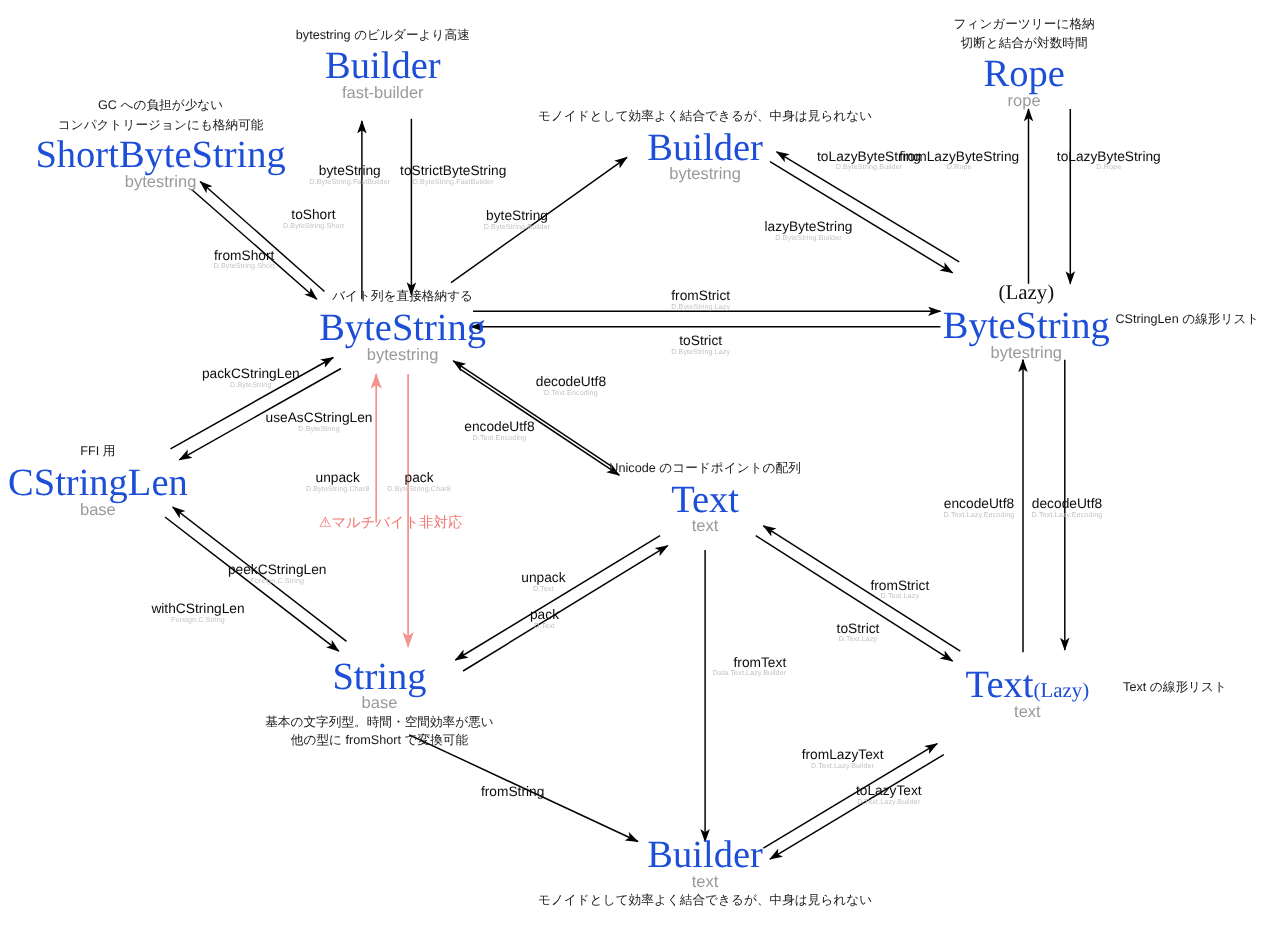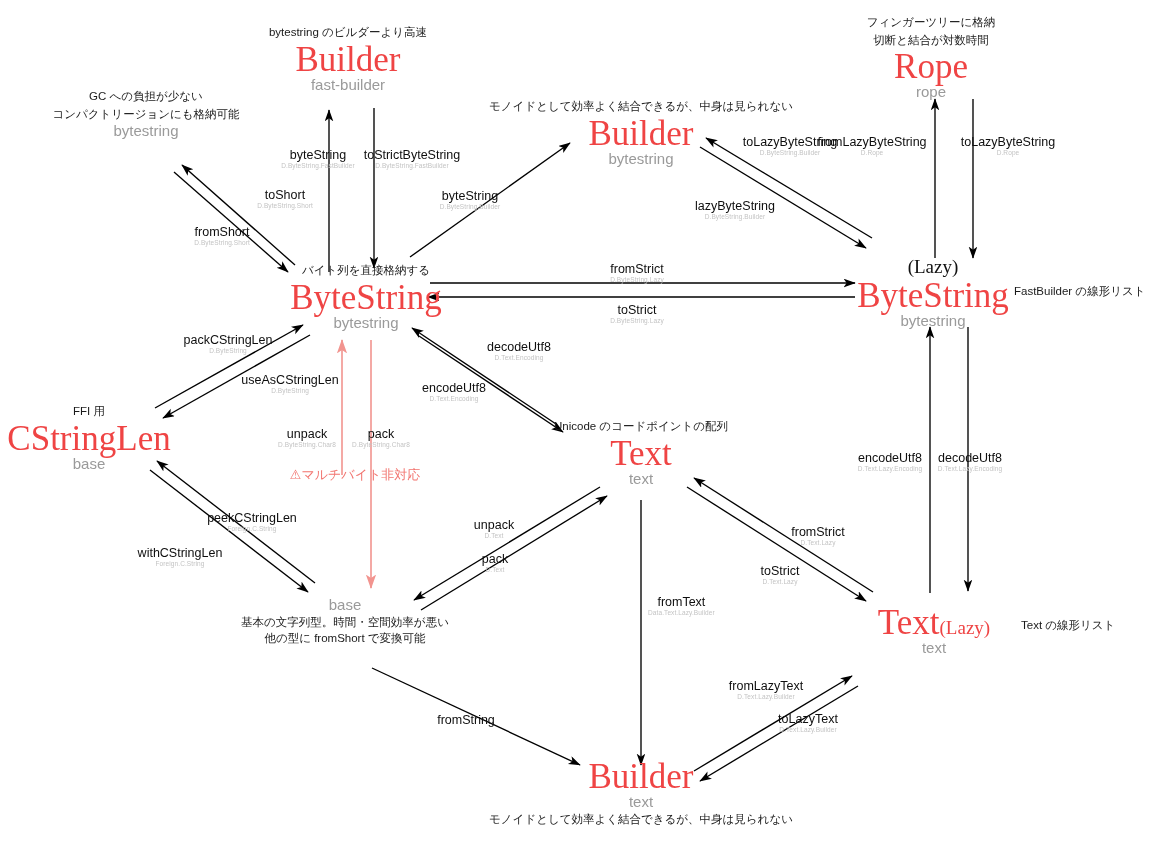--- a/index.html
+++ b/index.html
@@ -3,36 +3,36 @@
 <meta charset="utf-8">
 <style>
   html,body{margin:0;padding:0;background:#ffffff;}
   body{width:1152px;height:845px;position:relative;overflow:hidden;
        font-family:"Liberation Sans","DejaVu Sans",sans-serif;color:#111;}
   #stage{position:relative;width:1152px;height:845px;}
   svg.edges{position:absolute;left:0;top:0;width:1152px;height:845px;pointer-events:none;}
 
   
   .node{position:absolute;text-align:center;white-space:nowrap;transform:translateX(-50%);}
-  .node .nname{font-family:"Liberation Serif","DejaVu Serif",serif;color:#ef4444;line-height:1.0;}
+  .node .nname{font-family:"Liberation Serif","DejaVu Serif",serif;color:#1d4ed8;line-height:1.0;}
   .node .npkg{font-family:"Liberation Sans","DejaVu Sans",sans-serif;color:#9a9a9a;line-height:1.1;}
   .node .note{font-family:"Liberation Sans","DejaVu Sans",sans-serif;color:#1a1a1a;line-height:1.45;}
   .note.above{margin-bottom:1px;}
   .sz-big .nname{font-size:35px;}
   .sz-big .npkg{font-size:15px;}
   .note{font-size:11.5px;}
   .lazytag{font-family:"Liberation Serif","DejaVu Serif",serif;font-size:19px;}
 
   
   .elabel{position:absolute;white-space:nowrap;transform:translateX(-50%);text-align:center;}
   .elabel .fn{font-family:"Liberation Sans","DejaVu Sans",sans-serif;
               font-size:12.5px;color:#0e0e0e;line-height:1.15;display:block;}
   .elabel .mod{font-family:"Liberation Sans","DejaVu Sans",sans-serif;
                font-size:6.5px;color:#c3c3c3;line-height:1.2;display:block;letter-spacing:.1px;}
-  .elabel.lft{transform:none;text-align:center;}
+  .elabel.lft{transform:none;text-align:right;}
 
   
   .anno{position:absolute;white-space:nowrap;font-size:11.5px;color:#1a1a1a;line-height:1.45;}
   .warn{position:absolute;white-space:nowrap;font-size:13px;color:#f2746f;
         transform:translateX(-50%);text-align:center;}
 </style>
 </head>
 <body>
 
 <div id="stage">
@@ -99,20 +99,21 @@
 
   <div class="node sz-big" style="left:348px;top:24px;">
     <div class="note above">bytestring のビルダーより高速</div>
     <div class="nname">Builder</div>
     <div class="npkg">fast-builder</div>
   </div>
 
   <div class="node sz-big" style="left:146px;top:88px;">
     <div class="note above">GC への負担が少ない</div>
     <div class="note above">コンパクトリージョンにも格納可能</div>
+    <div class="nname">ShortByteString</div>
     <div class="npkg">bytestring</div>
   </div>
 
   <div class="node sz-big" style="left:641px;top:98px;">
     <div class="note above">モノイドとして効率よく結合できるが、中身は見られない</div>
     <div class="nname">Builder</div>
     <div class="npkg">bytestring</div>
   </div>
 
   <div class="node sz-big" style="left:931px;top:14px;">
@@ -126,41 +127,42 @@
     <div class="note above">バイト列を直接格納する</div>
     <div class="nname">ByteString</div>
     <div class="npkg">bytestring</div>
   </div>
 
   <div class="node sz-big" style="left:933px;top:256px;">
     <div class="lazytag">(Lazy)</div>
     <div class="nname">ByteString</div>
     <div class="npkg">bytestring</div>
   </div>
-  <div class="anno" style="left:1014px;top:283px;">FastBuilder の線形リスト</div>
+  <div class="anno" style="left:1014px;top:283px;">CStringLen の線形リスト</div>
 
   <div class="node sz-big" style="left:89px;top:403px;text-align:center;">
     <div class="note above">FFI 用</div>
     <div class="nname">CStringLen</div>
     <div class="npkg">base</div>
   </div>
 
   <div class="node sz-big" style="left:641px;top:418px;">
     <div class="note above">Unicode のコードポイントの配列</div>
     <div class="nname">Text</div>
     <div class="npkg">text</div>
   </div>
 
   <div class="node sz-big" style="left:934px;top:605px;">
     <div class="nname"><span>Text</span><span class="lazytag">(Lazy)</span></div>
     <div class="npkg">text</div>
   </div>
   <div class="anno" style="left:1021px;top:617px;">Text の線形リスト</div>
 
   <div class="node sz-big" style="left:345px;top:597px;">
+    <div class="nname">String</div>
     <div class="npkg">base</div>
     <div class="note">基本の文字列型。時間・空間効率が悪い</div>
     <div class="note">他の型に fromShort で変換可能</div>
   </div>
 
   <div class="node sz-big" style="left:641px;top:759px;">
     <div class="nname">Builder</div>
     <div class="npkg">text</div>
     <div class="note">モノイドとして効率よく結合できるが、中身は見られない</div>
   </div>

